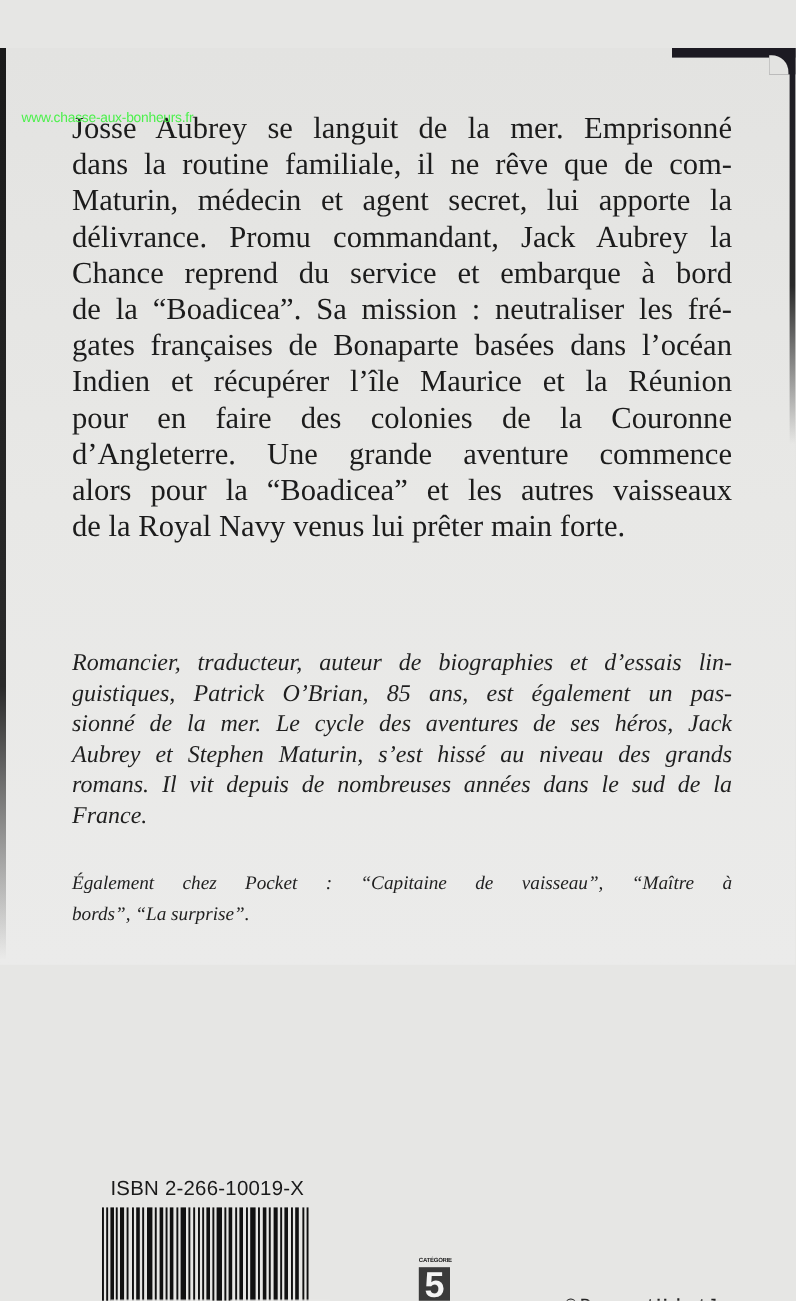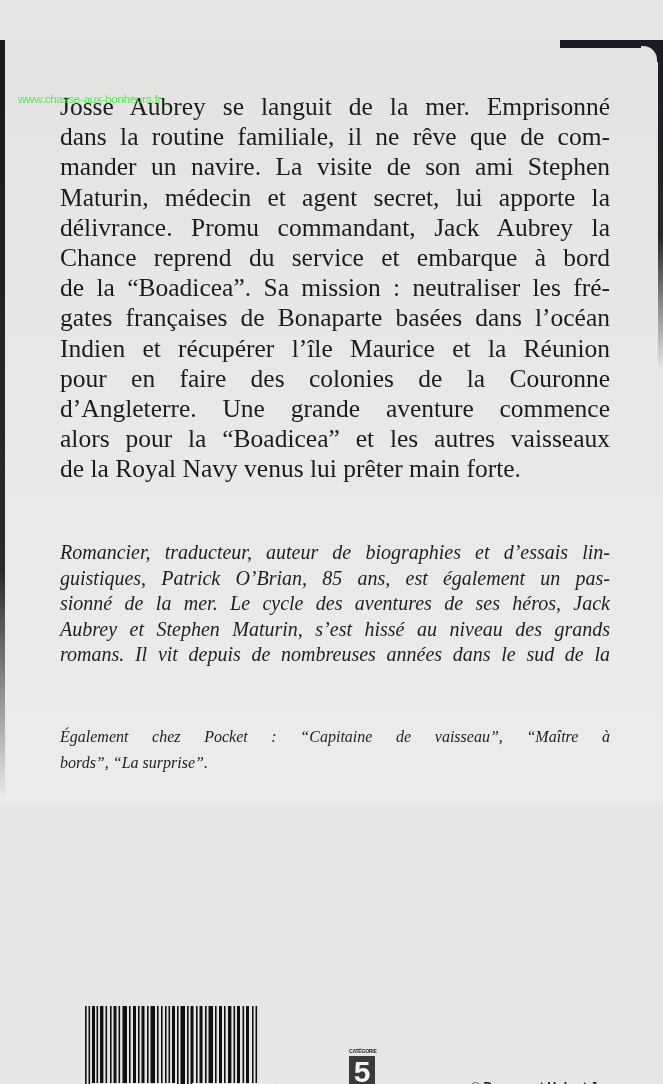--- a/index.html
+++ b/index.html
@@ -192,46 +192,47 @@
   <div class="edge-left"></div>
   <div class="edge-top"></div>
   <div class="edge-top-corner"></div>
   <div class="edge-right"></div>
 
   <div class="watermark">www.chasse-aux-bonheurs.fr</div>
 
   <p class="summary">
     <span class="line">Josse Aubrey se languit de la mer. Emprisonné</span>
     <span class="line">dans la routine familiale, il ne rêve que de com-</span>
-    <span class="line">mander un navire. La visite de son ami Stephen</span>
     <span class="line">Maturin, médecin et agent secret, lui apporte la</span>
     <span class="line">délivrance. Promu commandant, Jack Aubrey la</span>
     <span class="line">Chance reprend du service et embarque à bord</span>
     <span class="line">de la “Boadicea”. Sa mission : neutraliser les fré-</span>
     <span class="line">gates françaises de Bonaparte basées dans l’océan</span>
     <span class="line">Indien et récupérer l’île Maurice et la Réunion</span>
     <span class="line">pour en faire des colonies de la Couronne</span>
     <span class="line">d’Angleterre. Une grande aventure commence</span>
     <span class="line">alors pour la “Boadicea” et les autres vaisseaux</span>
     <span class="line last">de la Royal Navy venus lui prêter main forte.</span>
   </p>
 
   <p class="bio">
     <span class="line">Romancier, traducteur, auteur de biographies et d’essais lin-</span>
     <span class="line">guistiques, Patrick O’Brian, 85 ans, est également un pas-</span>
     <span class="line">sionné de la mer. Le cycle des aventures de ses héros, Jack</span>
     <span class="line">Aubrey et Stephen Maturin, s’est hissé au niveau des grands</span>
     <span class="line">romans. Il vit depuis de nombreuses années dans le sud de la</span>
+    <span class="line last">France.</span>
   </p>
 
   <p class="also">
     <span class="line">Également chez Pocket : “Capitaine de vaisseau”, “Maître à</span>
     <span class="line last">bords”, “La surprise”.</span>
   </p>
 
+  <div class="isbn-label">ISBN 2-266-10019-X</div>
 
   <div class="barcode">
     <svg width="180" height="88" viewBox="0 0 180 88" xmlns="http://www.w3.org/2000/svg">
       <g fill="#111">
 
         <rect x="2" y="0" width="1.6" height="88"></rect>
         <rect x="5.5" y="0" width="1.6" height="88"></rect>
 
         <rect x="9" y="0" width="3" height="78"></rect>
         <rect x="13.5" y="0" width="1.6" height="78"></rect>

